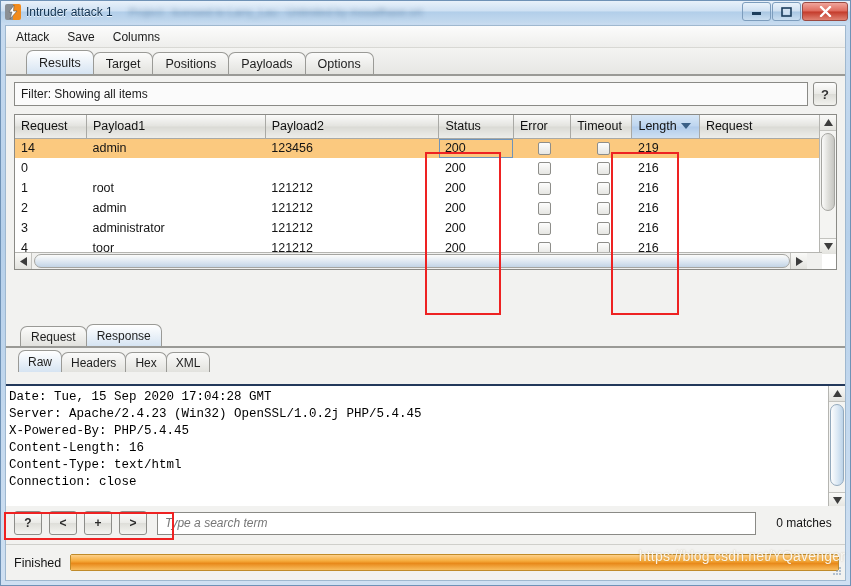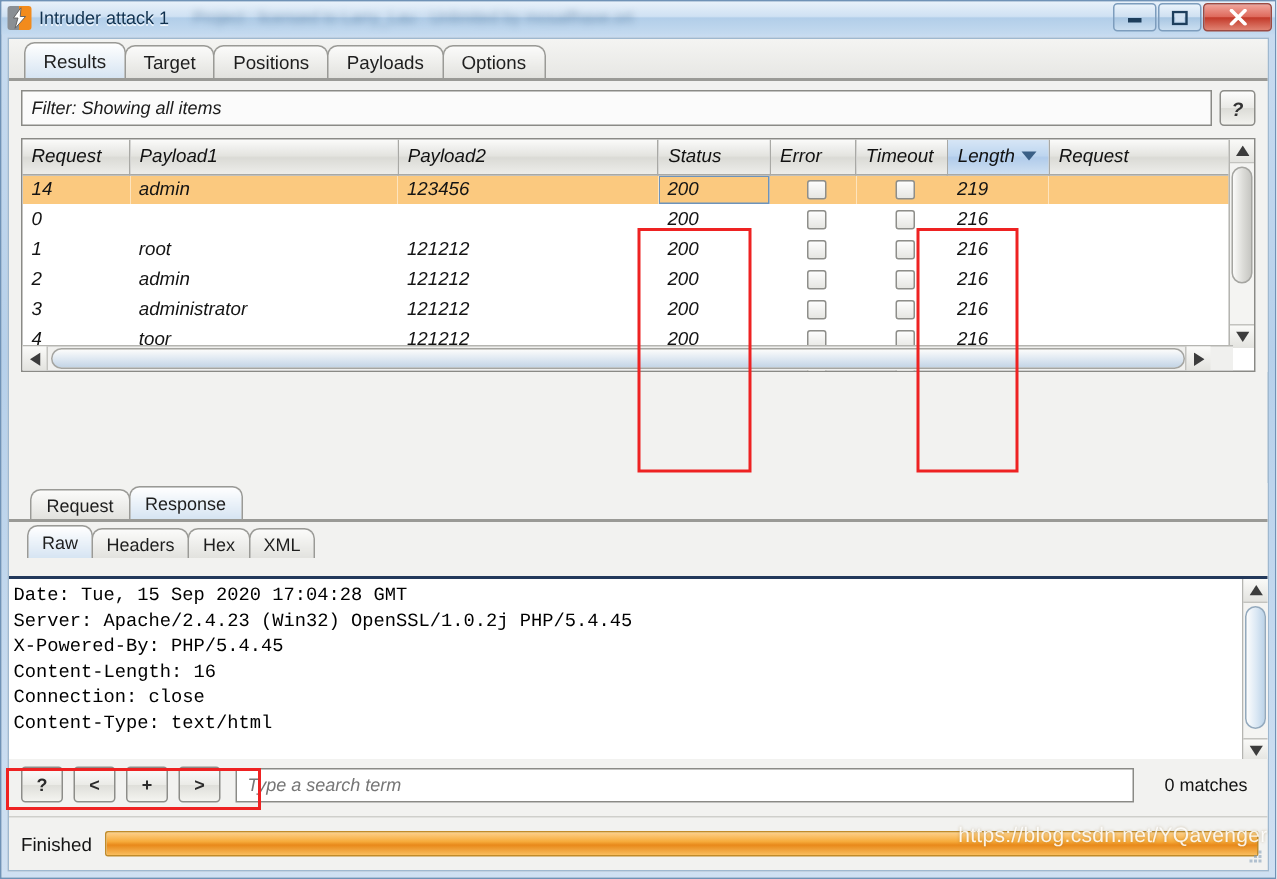--- a/index.html
+++ b/index.html
@@ -70,21 +70,21 @@
   
   #menubar {
     height: 22px; background: linear-gradient(to bottom,#fcfcfc 0%, #eeeeec 100%);
     border-bottom: 1px solid #d8d8d4;
     display: flex; align-items: center; padding-left: 8px; gap: 14px;
   }
   .menu-item { font-size: 12px; color: #1a1a1a; padding: 1px 2px; cursor: default; }
 
   
   .tabstrip {
-    display: flex; align-items: flex-end; padding-left: 10px;
+    display: flex; align-items: flex-end; padding-left: 20px;
     height: 26px;
     background: linear-gradient(to bottom,#f4f4f2 0%, #e7e7e4 100%);
   }
   .tab {
     height: 22px; padding: 0 12px;
     display: flex; align-items: center;
     font-size: 12.5px; color: #1e1e1e;
     border: 1px solid #9a9a96;
     border-bottom: none;
     border-radius: 7px 7px 0 0;
@@ -93,21 +93,21 @@
     position: relative;
   }
   .tab.active {
     background: linear-gradient(to bottom,#ffffff 0%, #d6e4f2 100%);
     z-index: 3;
     height: 24px;
   }
   .tabstrip-underline { height: 2px; background: #9a9a96; }
 
   
-  #results-panel { background: #f2f2f0; padding: 6px 8px 0 8px; font-style: italic; }
+  #results-panel { background: #f2f2f0; padding: 6px 8px 0 8px; }
   #filter-row { display: flex; align-items: center; gap: 5px; }
   #filter-bar {
     flex: 1 1 auto; height: 24px;
     background: #fbfbfb; border: 1px solid #8a8a86;
     display: flex; align-items: center; padding-left: 6px;
     font-size: 12px; color: #1b1b1b;
   }
   .qbtn {
     width: 24px; height: 24px; flex: 0 0 auto;
     border: 1px solid #8d8d89; border-radius: 3px;
@@ -315,20 +315,25 @@
       <div class="winbtn close">
         <svg width="13" height="11" viewBox="0 0 13 11">
           <path d="M2 1 L11 10 M11 1 L2 10" stroke="#ffffff" stroke-width="2.4" stroke-linecap="round"></path>
         </svg>
       </div>
     </div>
   </div>
 
   <div id="client">
 
+    <div id="menubar">
+      <span class="menu-item">Attack</span>
+      <span class="menu-item">Save</span>
+      <span class="menu-item">Columns</span>
+    </div>
 
     <div class="tabstrip">
       <div class="tab active">
           <span>Results</span>
         </div>
       <div class="tab">
           <span>Target</span>
         </div>
       <div class="tab">
           <span>Positions</span>
@@ -514,22 +519,22 @@
         <div class="tab">
             <span>XML</span>
           </div>
       </div>
 
       <div id="resp-body">
         <div class="ln">Date: Tue, 15 Sep 2020 17:04:28 GMT</div>
         <div class="ln">Server: Apache/2.4.23 (Win32) OpenSSL/1.0.2j PHP/5.4.45</div>
         <div class="ln">X-Powered-By: PHP/5.4.45</div>
         <div class="ln">Content-Length: 16</div>
+        <div class="ln">Content-Type: text/html</div>
         <div class="ln">Connection: close</div>
-        <div class="ln">Content-Type: text/html</div>
         <div class="ln">&nbsp;</div>
 
         <div id="resp-vscroll">
           <div class="sb-arrow">
             <svg width="9" height="7" viewBox="0 0 9 7">
                 <path d="M4.5 0 L9 7 L0 7 Z" fill="#3c3c3c"></path>
               </svg>
           </div>
           <div class="sb-track">
             <div class="sb-thumb-blue" style="top:2px;height:82px"></div>

